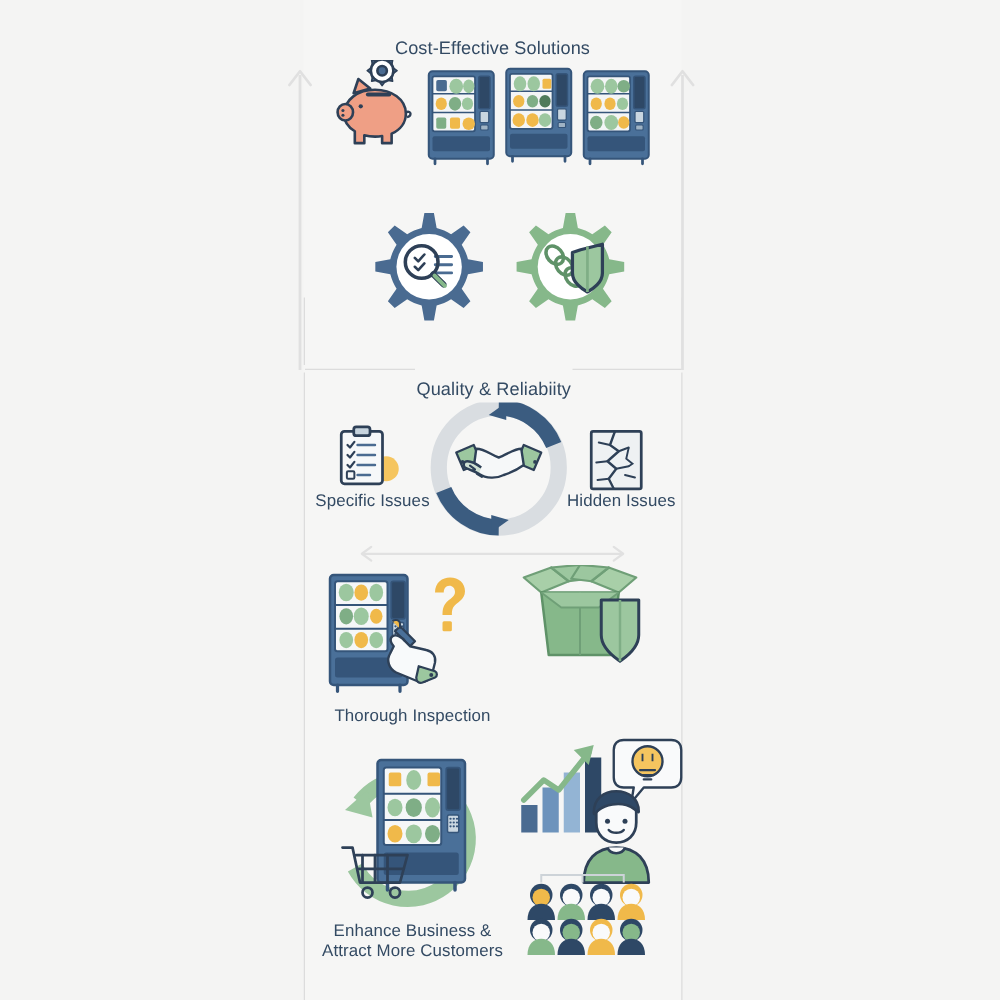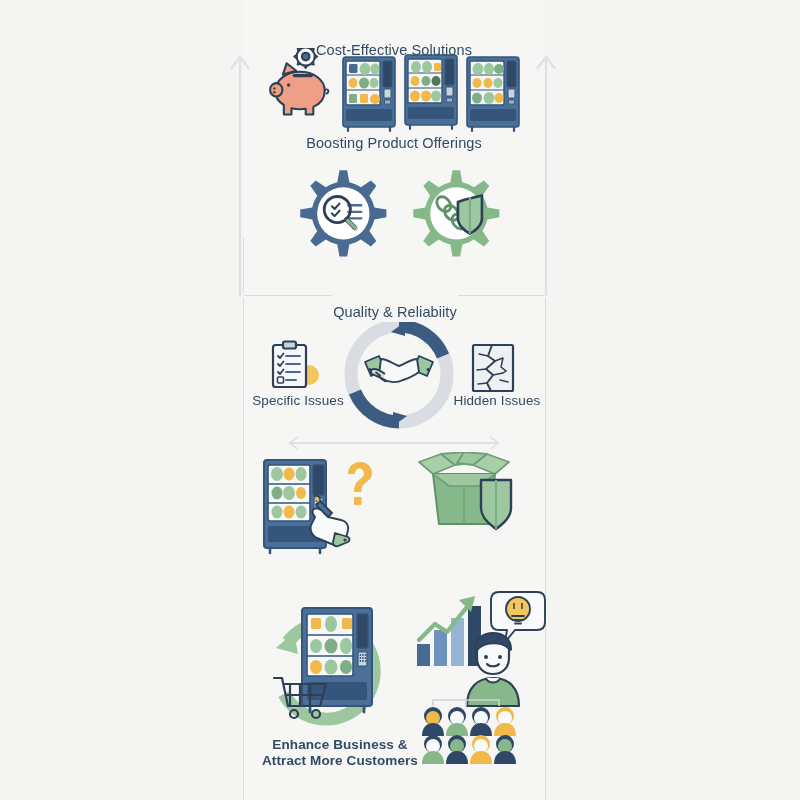--- a/index.html
+++ b/index.html
@@ -77,21 +77,21 @@
   .label {
     position: absolute;
     text-align: center;
     color: #334a63;
     font-family: "Liberation Sans", sans-serif;
     letter-spacing: 0.1px;
     line-height: 1.22;
     white-space: pre-line;
   }
   .lbl-cost {
-    left: 243px; top: 42px; width: 302px;
+    left: 243px; top: 31px; width: 302px;
     font-size: 14.5px;
   }
   .lbl-boost {
     left: 243px; top: 135px; width: 302px;
     font-size: 14.5px;
   }
   .lbl-quality {
     left: 331px; top: 304px; width: 128px;
     font-size: 14.5px;
     background: #f6f6f5;
@@ -106,23 +106,22 @@
   }
   .lbl-thorough {
     left: 237px; top: 565px; width: 186px;
     font-size: 13.5px;
   }
   .lbl-warranty {
     left: 397px; top: 540px; width: 168px;
     font-size: 13.5px;
   }
   .lbl-enhance {
-    left: 240px; top: 737px; width: 200px;
+    left: 230px; top: 737px; width: 200px;
     font-size: 13.5px;
-    font-weight: bold;
   }
 
   
   .art { position: absolute; }
   .art svg { display: block; }
 
   .art-piggy      { left: 262px; top: 48px;  }
   .art-machines   { left: 340px; top: 52px;  }
   .art-gears      { left: 285px; top: 158px; }
   .art-clipboard  { left: 266px; top: 340px; }
@@ -561,20 +560,20 @@
         <g transform="translate(72,0)">
           <circle cx="14" cy="10" r="9" fill="#2e4866"></circle>
           <circle cx="14" cy="12" r="7" fill="#86b88a"></circle>
           <path d="M3,30 C3,21 8,17 14,17 C20,17 25,21 25,30 Z" fill="#2e4866"></path>
         </g>
       </g>
     </svg>
   </div>
 
   <div class="label lbl-cost">Cost-Effective Solutions</div>
-  <div class="label lbl-boost">Boosting Product Offerings</div>
   <div class="label lbl-quality">Quality &amp; Reliabiity</div>
   <div class="label lbl-specific">Specific Issues</div>
   <div class="label lbl-hidden">Hidden Issues</div>
+  <div class="label lbl-thorough">Thorough Inspection</div>
   <div class="label lbl-enhance">Enhance Business &amp;
 Attract More Customers</div>
 
 </div>
 
 </body></html>

